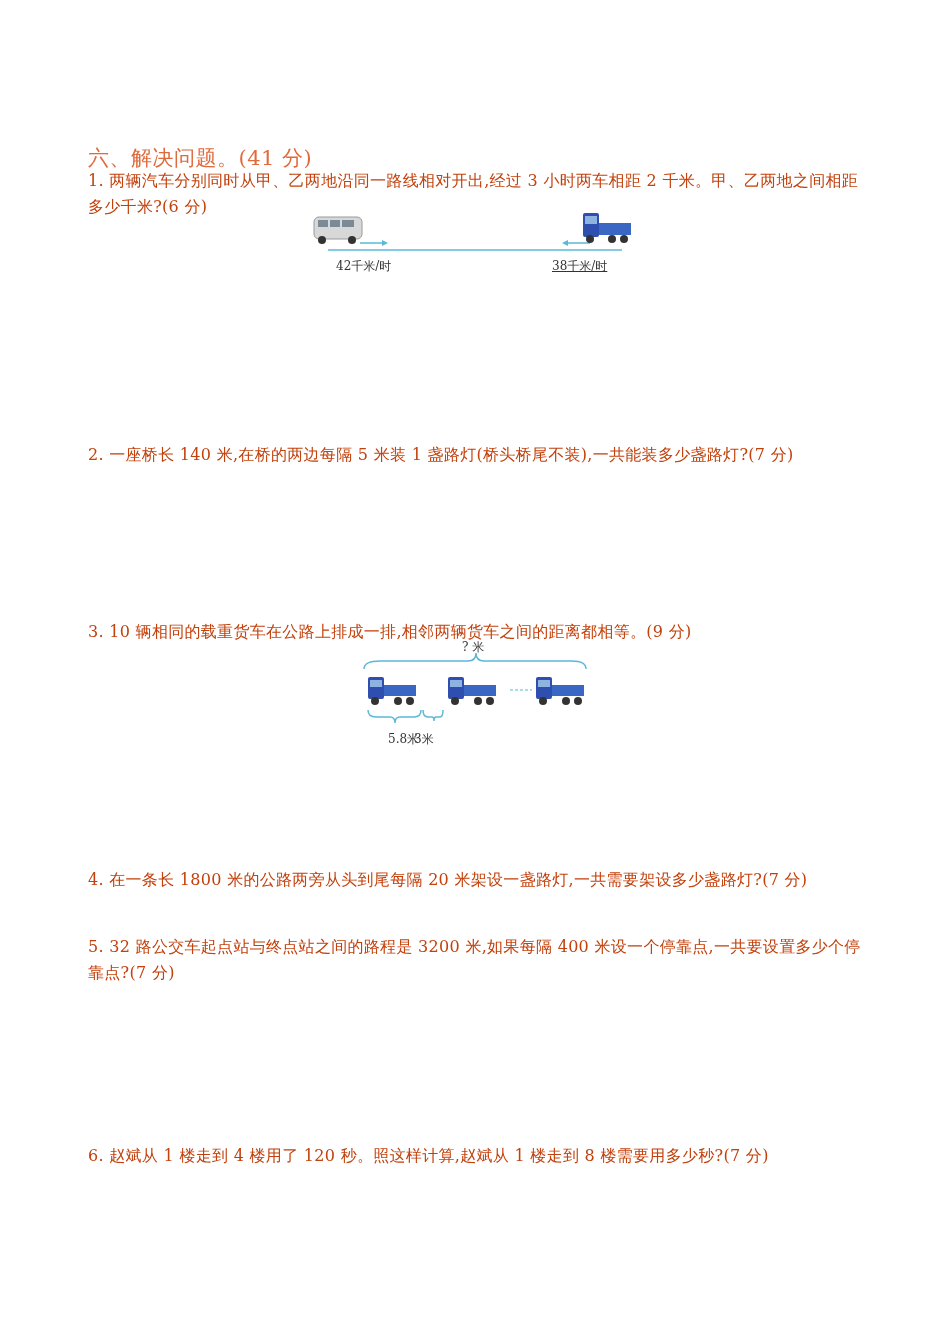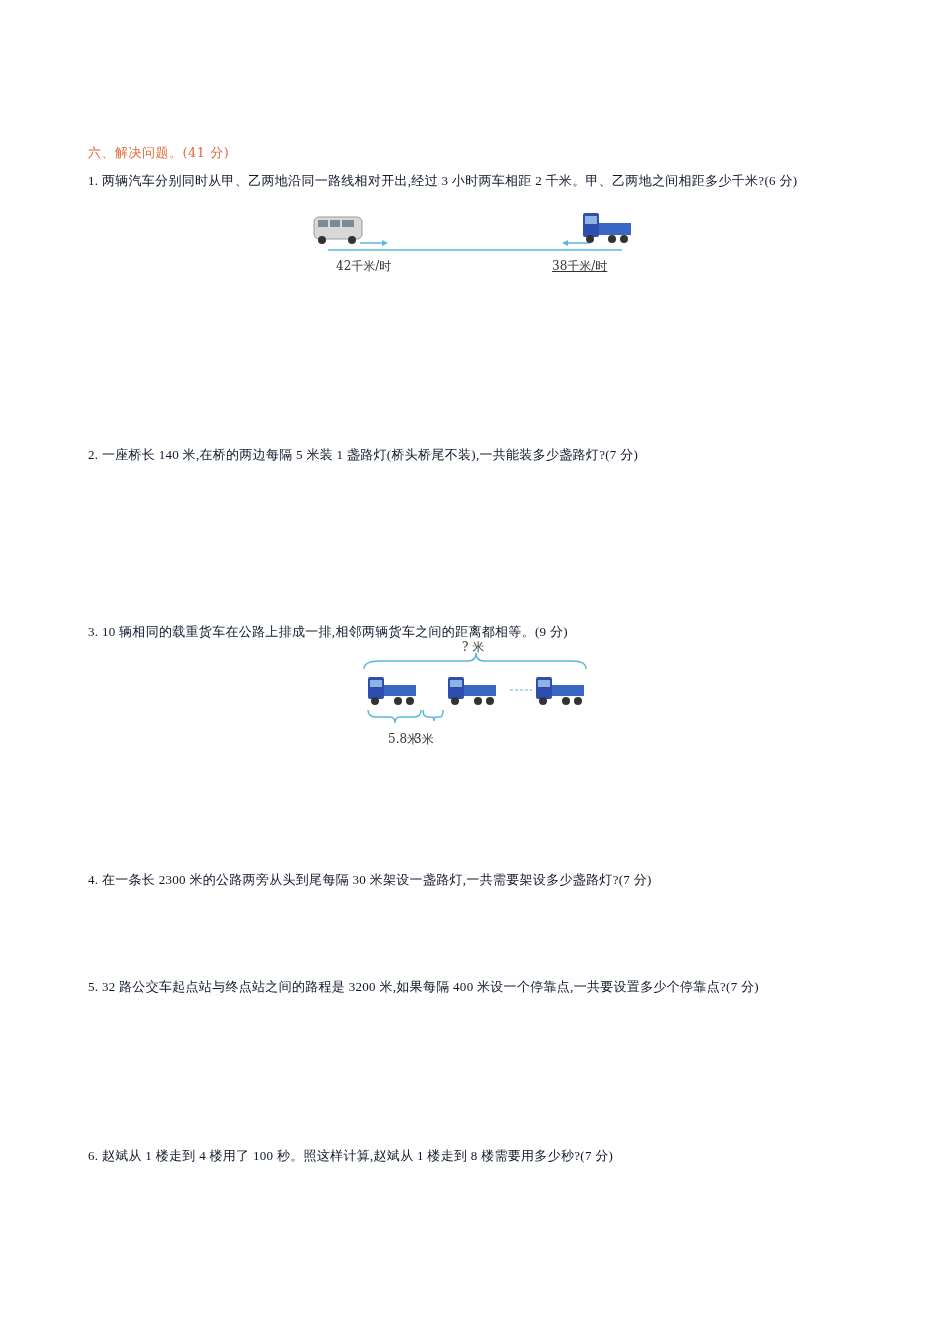--- a/index.html
+++ b/index.html
@@ -3,31 +3,31 @@
 <meta charset="utf-8">
 <style>
   html, body { margin: 0; padding: 0; background: #ffffff; }
   body {
     width: 950px; height: 1344px; position: relative; overflow: hidden;
     font-family: "DejaVu Serif", "Liberation Serif", serif;
     color: #1a1a1a;
   }
   .section-title {
     position: absolute; left: 88px; top: 144px;
-    font-size: 13px; color: #e06a3c; letter-spacing: 0.5px;
+    font-size: 21px; color: #e06a3c; letter-spacing: 0.5px;
   }
   .q {
-    position: absolute; left: 88px; font-size: 13px; line-height: 26px;
-    letter-spacing: 0.3px; color: #0f172a; font-family: Liberation Serif, serif;
+    position: absolute; left: 88px; font-size: 16px; line-height: 26px;
+    letter-spacing: 0.3px; color: #c2410c;
   }
   .q1 { top: 168px; width: 780px; }
   .q2 { top: 442px; }
   .q3 { top: 619px; }
   .q4 { top: 867px; }
-  .q5 { top: 974px; width: 780px; }
+  .q5 { top: 934px; width: 780px; }
   .q6 { top: 1143px; }
 
   .figure { position: absolute; text-align: right; }
   .label {
     position: absolute; font-size: 12px; color: #333;
     font-family: "DejaVu Serif", "Liberation Serif", serif;
   }
 </style>
 </head>
 <body>
@@ -109,17 +109,17 @@
     </g>
 
     <path d="M18,75 Q18,82 26,82 L40,82 Q45,82 45,88 Q45,82 50,82 L64,82 Q71,82 71,75" fill="none" stroke="#5bb8d8" stroke-width="1.5"></path>
 
     <path d="M73,75 Q73,82 78,82 L82,82 Q84,82 84,86 Q84,82 86,82 L90,82 Q93,82 93,75" fill="none" stroke="#5bb8d8" stroke-width="1.5"></path>
   </svg>
   <div class="label" style="left:38px; top:96px;">5.8米</div>
   <div class="label" style="left:64px; top:96px;">3米</div>
 </div>
 
-<div class="q q4">4. 在一条长 2300 米的公路两旁从头到尾每隔 30 米架设一盏路灯,一共需要架设多少盏路灯?(7 分)</div>
+<div class="q q4">4. 在一条长 1800 米的公路两旁从头到尾每隔 20 米架设一盏路灯,一共需要架设多少盏路灯?(7 分)</div>
 
 <div class="q q5">5. 32 路公交车起点站与终点站之间的路程是 3200 米,如果每隔 400 米设一个停靠点,一共要设置多少个停靠点?(7 分)</div>
 
-<div class="q q6">6. 赵斌从 1 楼走到 4 楼用了 100 秒。照这样计算,赵斌从 1 楼走到 8 楼需要用多少秒?(7 分)</div>
+<div class="q q6">6. 赵斌从 1 楼走到 4 楼用了 120 秒。照这样计算,赵斌从 1 楼走到 8 楼需要用多少秒?(7 分)</div>
 
 </body></html>

